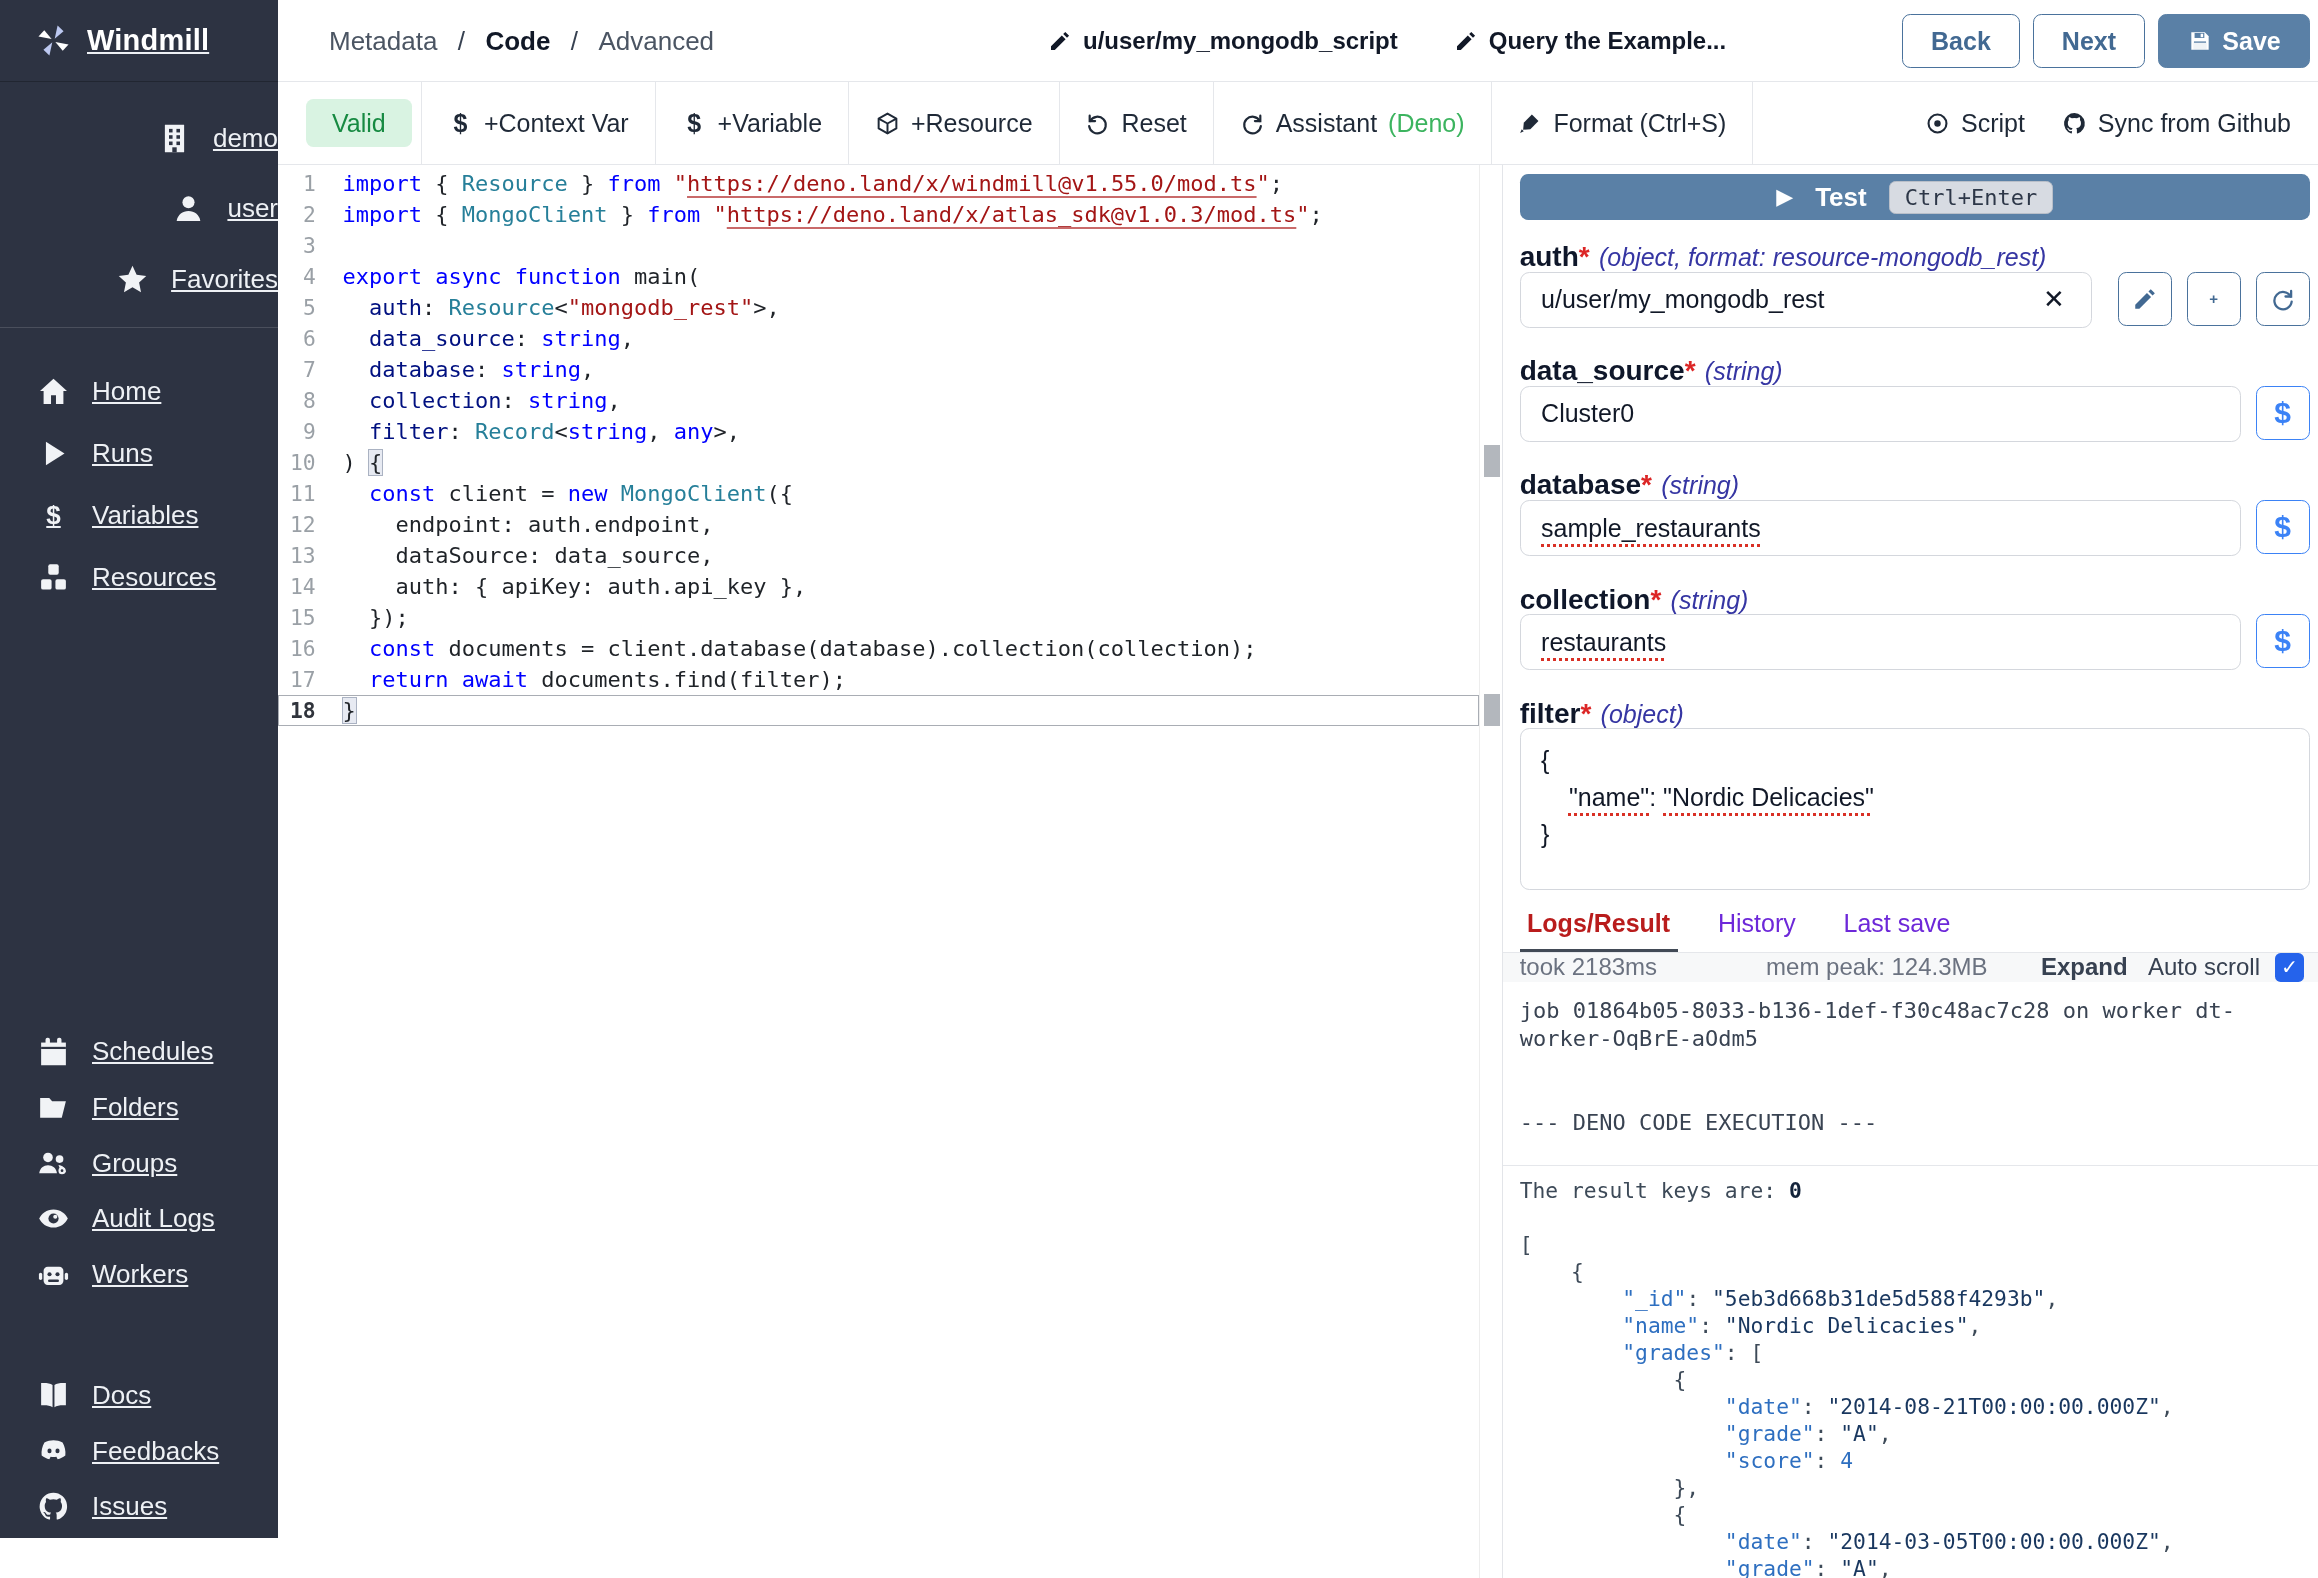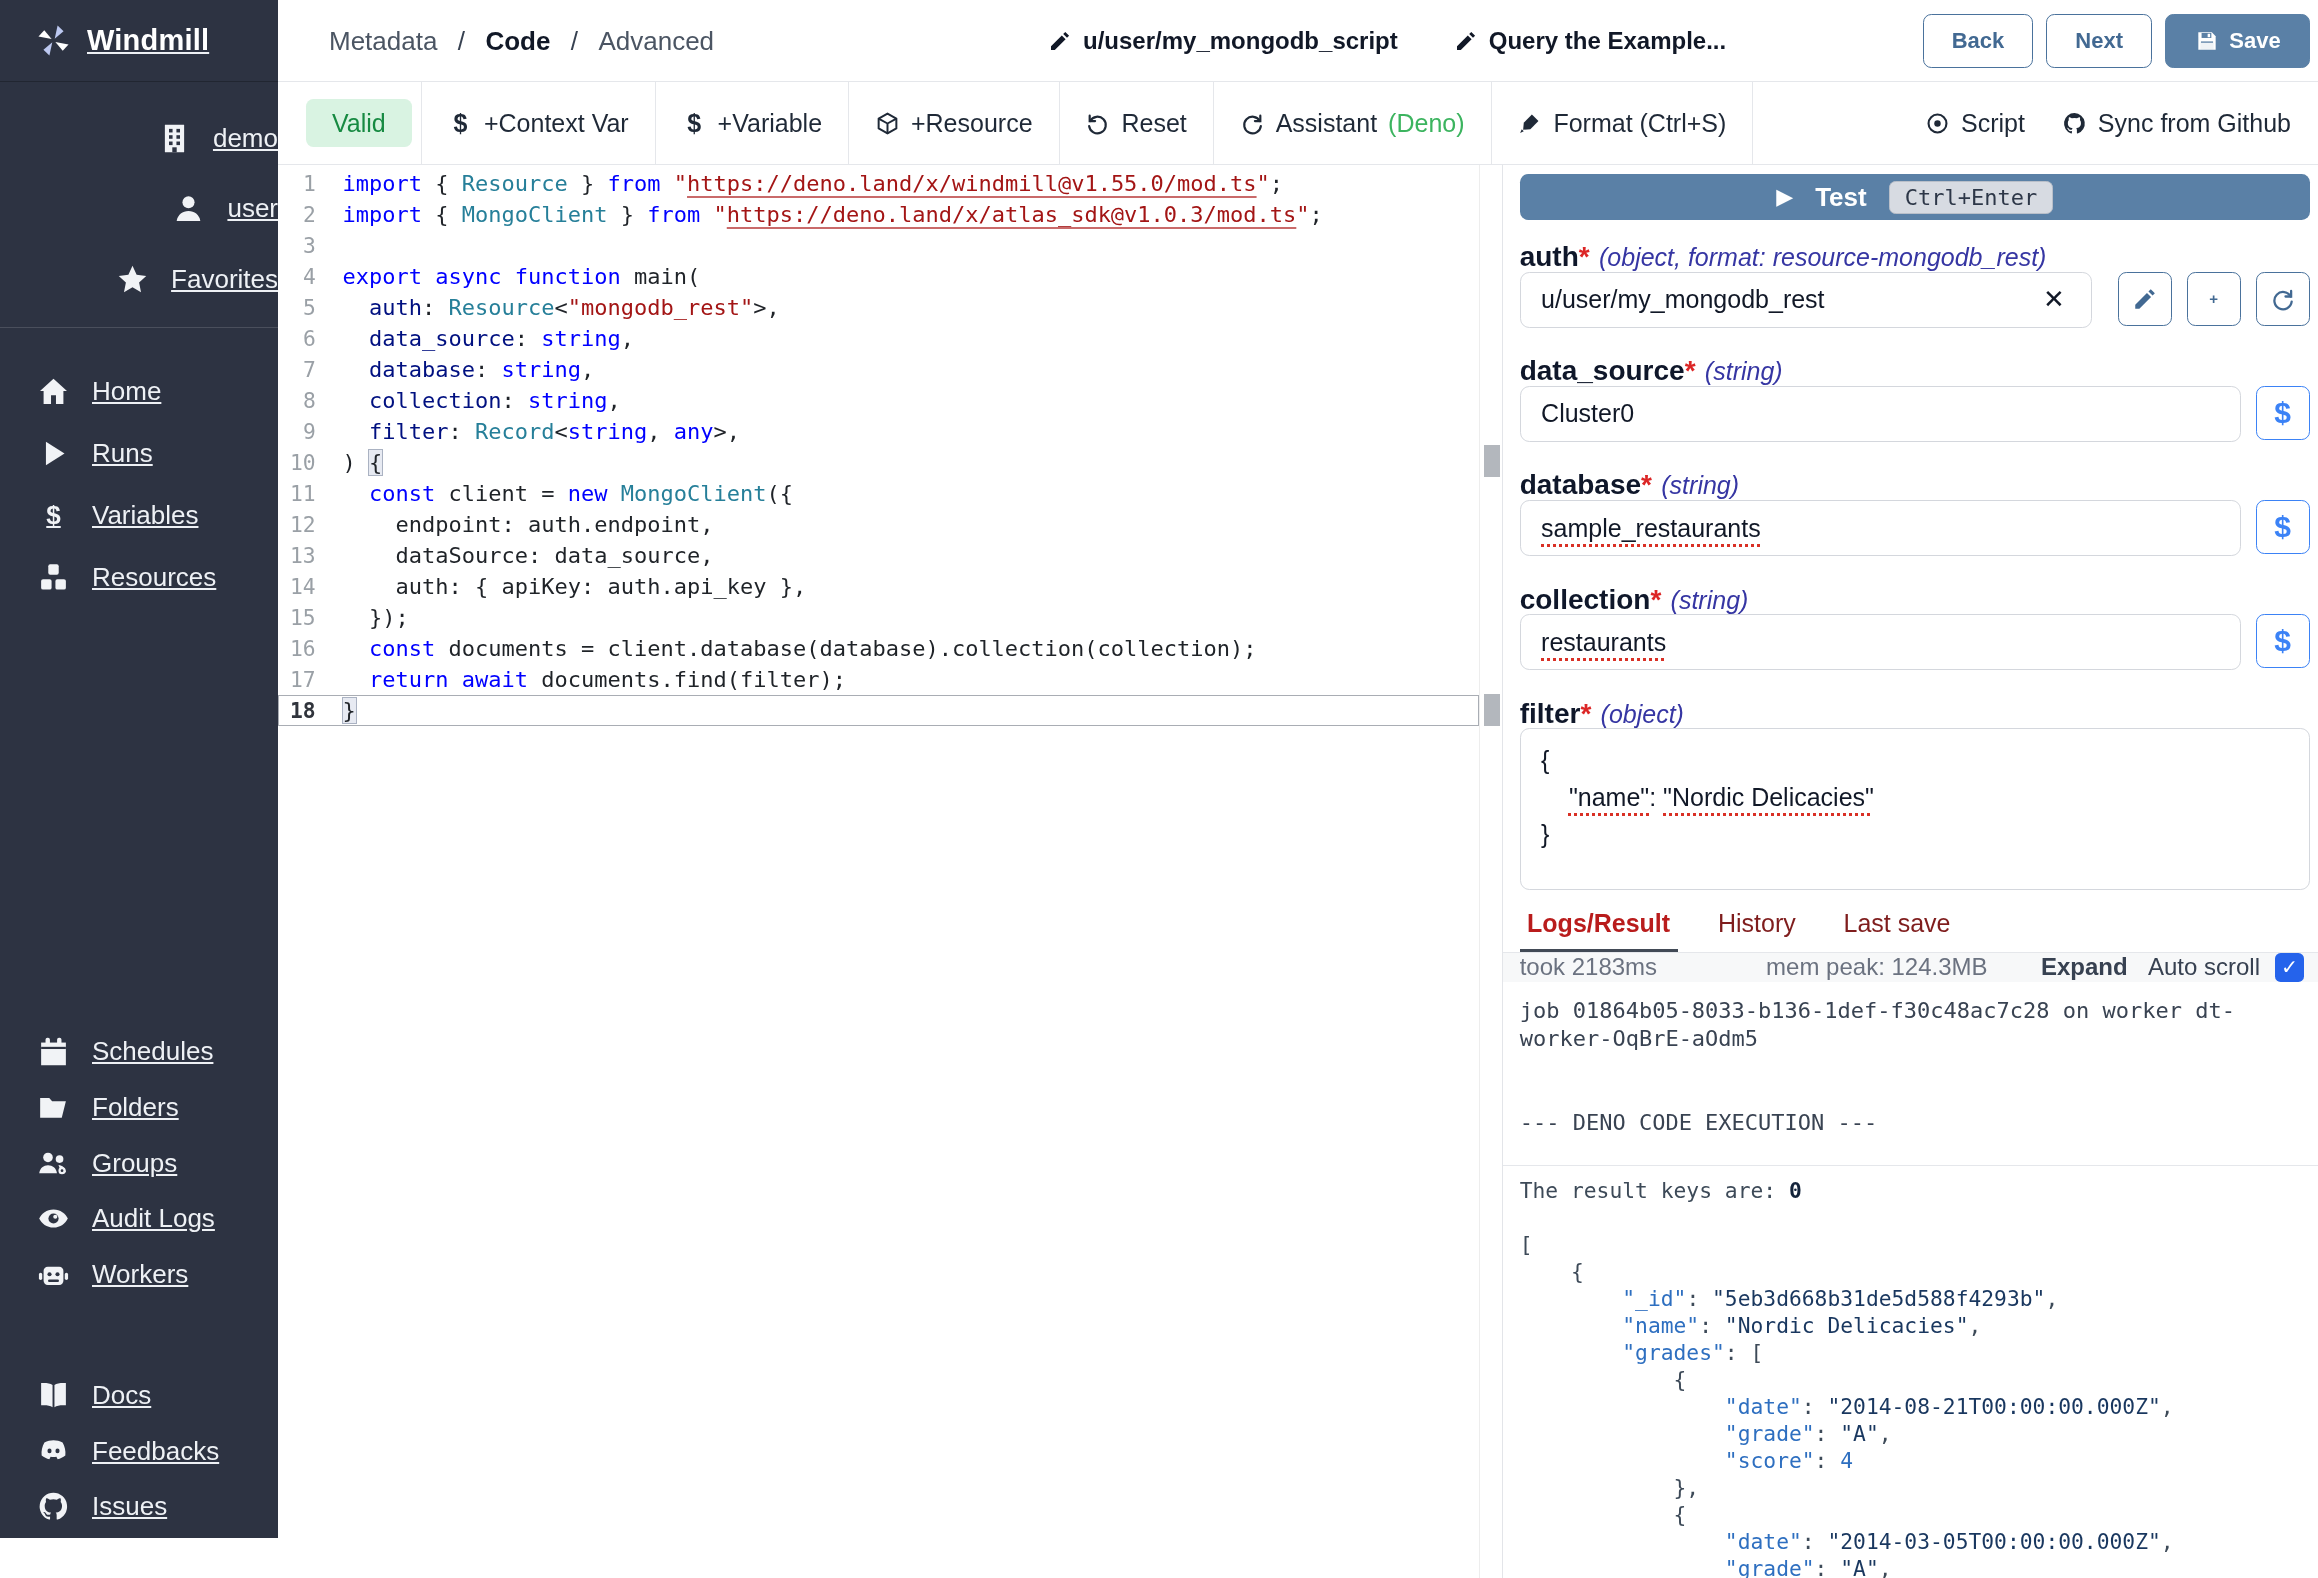--- a/index.html
+++ b/index.html
@@ -40,21 +40,21 @@
   .topbar{position:relative;height:82px;background:#fff;border-bottom:0.9px solid var(--border);}
   .breadcrumb{position:absolute;left:51px;top:0;height:82px;display:flex;align-items:center;gap:20.4px;
     font-size:26px;color:#4b5563;}
   .breadcrumb .sep{color:#374151;font-size:26px;}
   .breadcrumb .active{color:#111827;font-weight:700;}
   .path-group{position:absolute;left:770px;top:0;height:82px;display:flex;align-items:center;gap:56px;}
   .path-item{display:flex;align-items:center;gap:11px;font-size:24px;font-weight:700;color:#111827;}
   .path-item .ic{width:24px;height:24px;color:#111827;}
   .topbar-buttons{position:absolute;right:9.3px;top:0;height:82px;display:flex;align-items:center;gap:13px;}
   .btn{display:inline-flex;align-items:center;justify-content:center;gap:9.3px;height:54px;
-    padding:0 28px;border-radius:8.3px;font-size:22px;font-weight:600;cursor:pointer;
+    padding:0 28px;border-radius:8.3px;font-size:25px;font-weight:600;cursor:pointer;
     border:1.9px solid var(--steelborder);color:var(--steeltext);background:#fff;}
   .btn.primary{background:var(--steel);color:#fff;border-color:var(--steel);}
   .btn .ic{width:26px;height:26px;}
 
   
   .toolbar{height:83px;background:#fff;border-bottom:0.9px solid var(--border);
     display:flex;align-items:center;padding-left:28px;}
   .valid-pill{background:#d9f3e2;color:#178a42;font-size:25px;font-weight:500;
     padding:9.3px 26px;border-radius:7.4px;margin-right:9.3px;}
   .tb-item{display:flex;align-items:center;gap:11px;font-size:25px;font-weight:500;color:#1f2937;
@@ -106,21 +106,21 @@
   .sqbtn .ic{width:26px;height:26px;}
   .sqbtn.dollar{border-color:#3b82f6;color:#3b82f6;font-size:30px;font-weight:600;}
   .spell{text-decoration:underline dotted var(--spell);text-decoration-thickness:2.8px;text-underline-offset:6.5px;}
   .objbox{height:162px;border:0.9px solid var(--inputborder);border-radius:9.3px;background:#fff;
     padding:13px 20.4px;font-size:25px;color:#111827;line-height:37px;white-space:pre;}
   .resource-ctrls{display:flex;gap:15px;margin-left:11px;}
 
   
   .tabs{display:flex;align-items:flex-end;gap:33px;height:43px;border-bottom:0.9px solid var(--border);
     padding-left:16.7px;}
-  .tab{font-size:25px;color:#7f1d1d;font-weight:500;padding:0 7.4px 11px 7.4px;cursor:pointer;
+  .tab{font-size:25px;color:#6d28d9;font-weight:500;padding:0 7.4px 11px 7.4px;cursor:pointer;
     border-bottom:3.7px solid transparent;}
   .tab.active{color:#b91c1c;font-weight:700;border-bottom-color:#424a56;}
   .status-strip{height:50px;background:#f7f8f9;display:flex;align-items:center;font-size:24px;color:#6b7280;
     padding:0 15px 0 16.7px;}
   .status-strip .mem{margin-left:109px;}
   .status-strip .expand{margin-left:auto;font-weight:700;color:#374151;cursor:pointer;}
   .status-strip .autoscroll{margin-left:20.4px;color:#374151;}
   .checkbox{width:29px;height:29px;border-radius:5.6px;background:#2563eb;color:#fff;margin-left:15px;
     display:flex;align-items:center;justify-content:center;font-size:20.4px;cursor:pointer;}
   .logs{padding:15px 16.7px 28px 16.7px;font-family:"DejaVu Sans Mono",monospace;font-size:22px;

